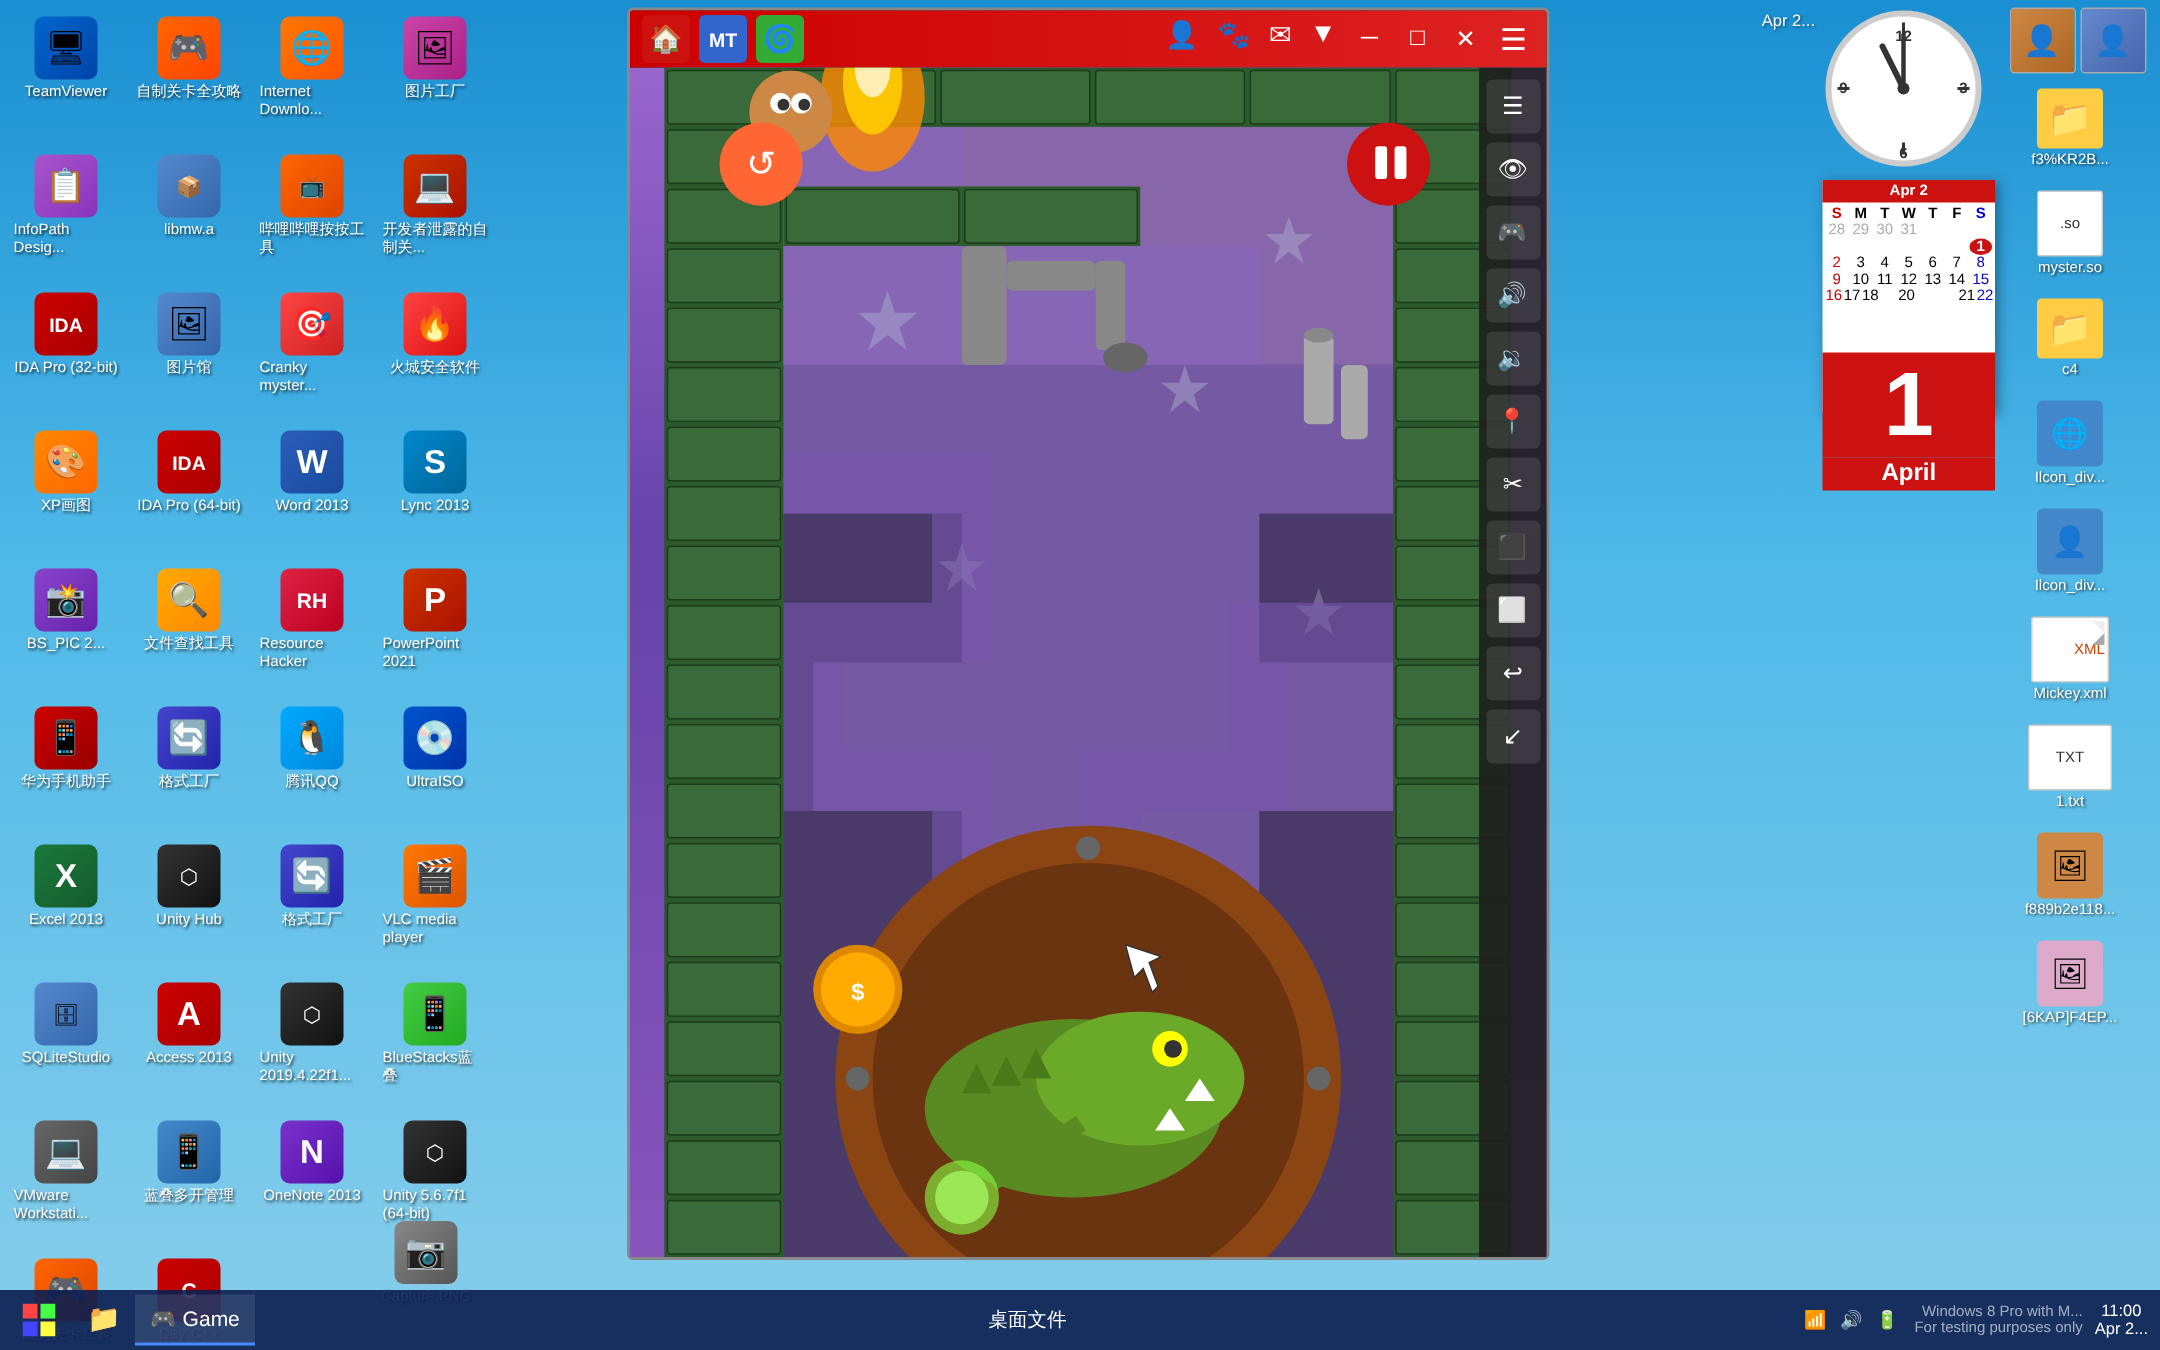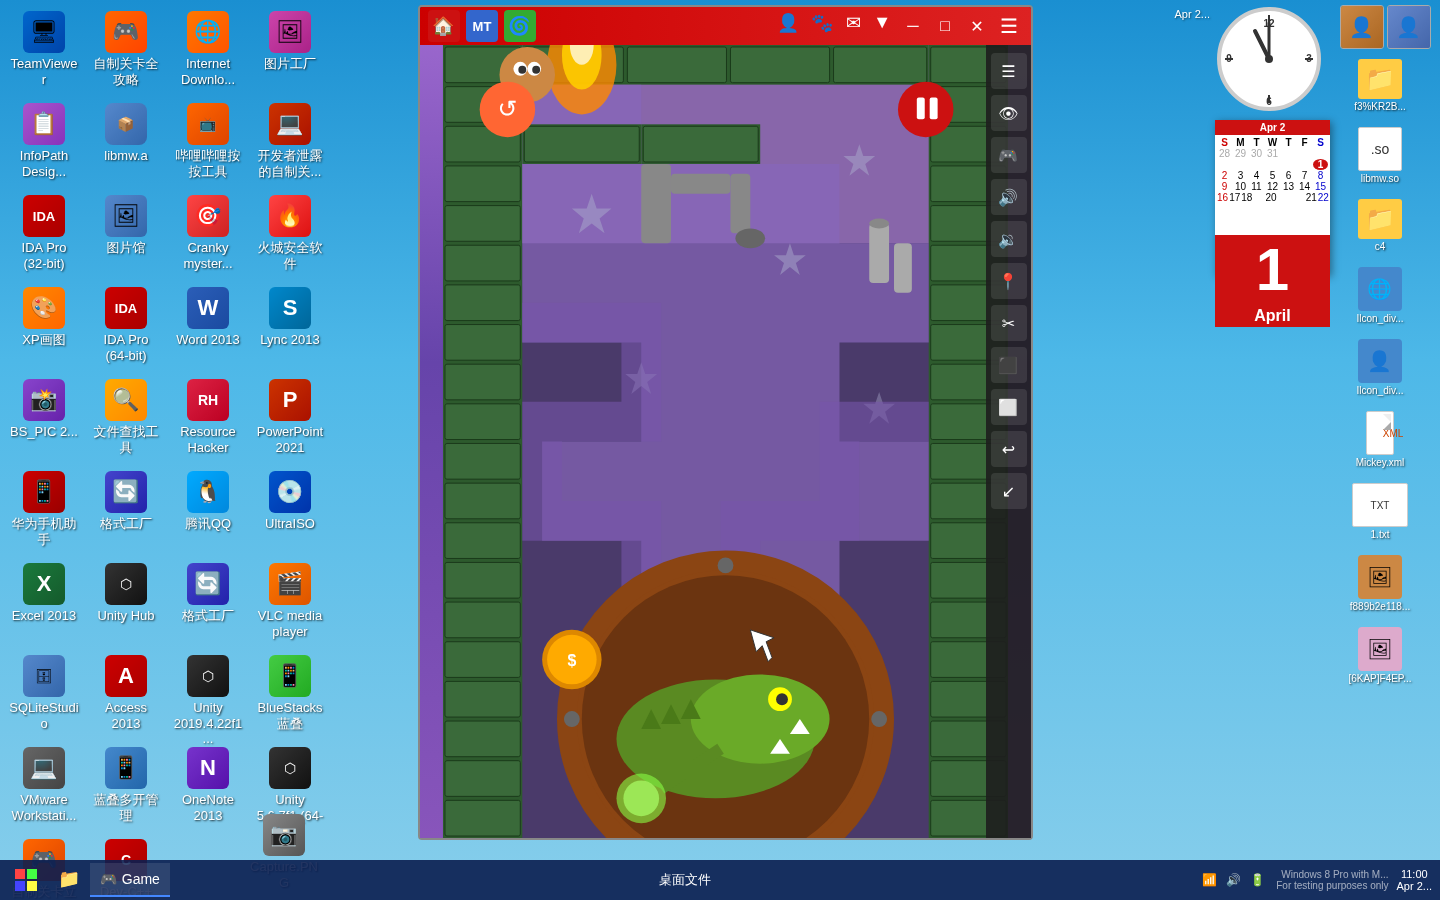--- a/index.html
+++ b/index.html
@@ -45,23 +45,23 @@
       height: 42px;
       border-radius: 6px;
       display: flex;
       align-items: center;
       justify-content: center;
       font-size: 22px;
       margin-bottom: 3px;
       flex-shrink: 0;
     }
     .icon-label {
-      font-size: 13px;
+      font-size: 10px;
       color: white;
-      text-align: center;
+      text-align: left;
       text-shadow: 1px 1px 2px rgba(0,0,0,0.8);
       line-height: 1.2;
       word-break: break-word;
       max-width: 74px;
     }
 
     
     .game-window {
       position: absolute;
       top: 5px;
@@ -786,42 +786,42 @@
       </div>
     </div>
 
     <div class="file-icon">
       <div style="width:44px; height:40px; background:#ffcc44; border-radius:3px; display:flex; align-items:center; justify-content:center; font-size:24px;">📁</div>
       <span class="file-label">f3%KR2B...</span>
     </div>
 
     <div class="file-icon">
       <div style="width:44px; height:44px; background:white; border:1px solid #ccc; border-radius:2px; display:flex; align-items:center; justify-content:center; font-size:12px; color:#333; position:relative;">
-        <span style="font-size:14px;">.so</span>
-      </div>
-      <span class="file-label">libmw.so</span>
+        <span style="font-size:10px;">.so</span>
+      </div>
+      <span class="file-label">myster.so</span>
     </div>
 
     <div class="file-icon">
       <div style="width:44px; height:40px; background:#ffcc44; border-radius:3px; display:flex; align-items:center; justify-content:center; font-size:24px;">📁</div>
       <span class="file-label">c4</span>
     </div>
 
     <div class="file-icon">
       <div style="width:44px; height:44px; background:#4488cc; border-radius:4px; display:flex; align-items:center; justify-content:center; font-size:20px;">🌐</div>
       <span class="file-label">Ilcon_div...</span>
     </div>
 
     <div class="file-icon">
       <div style="width:44px; height:44px; background:#4488cc; border-radius:4px; display:flex; align-items:center; justify-content:center; font-size:20px;">👤</div>
       <span class="file-label">Ilcon_div...</span>
     </div>
 
     <div class="file-icon">
-      <div style="width:28px; height:44px; background:white; border:1px solid #ccc; border-radius:2px; display:flex; align-items:center; justify-content:center; position:relative;padding-left:26px;">
+      <div style="width:52px; height:44px; background:white; border:1px solid #ccc; border-radius:2px; display:flex; align-items:center; justify-content:center; position:relative;padding-left:26px;">
         <span style="font-size:10px; color:#cc4400;">XML</span>
         <div style="position:absolute; top:2px; right:2px; width:0; height:0; border-left:8px solid transparent; border-bottom:8px solid #aaa; border-top:8px solid #eee;"></div>
       </div>
       <span class="file-label">Mickey.xml</span>
     </div>
 
     <div class="file-icon">
       <div style="width:56px; height:44px; background:white; border:1px solid #ccc; border-radius:2px; display:flex; align-items:center; justify-content:center; position:relative;">
         <span style="font-size:10px; color:#333;">TXT</span>
       </div>

